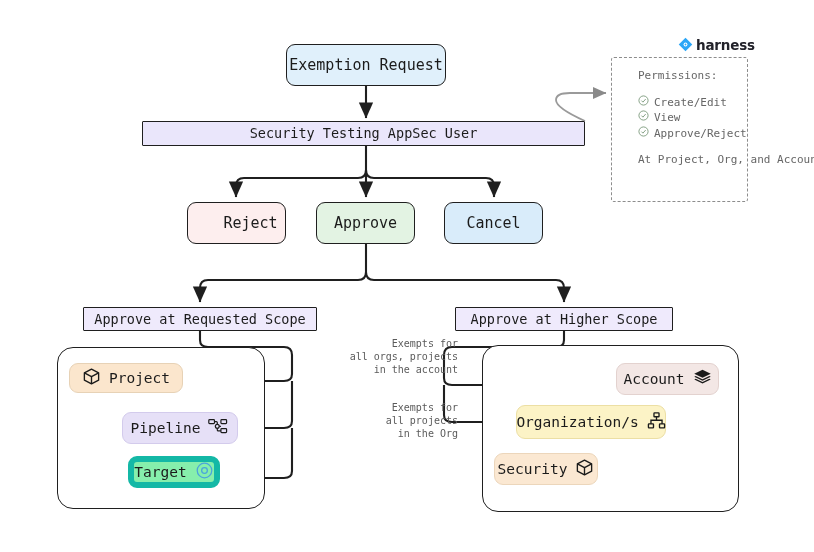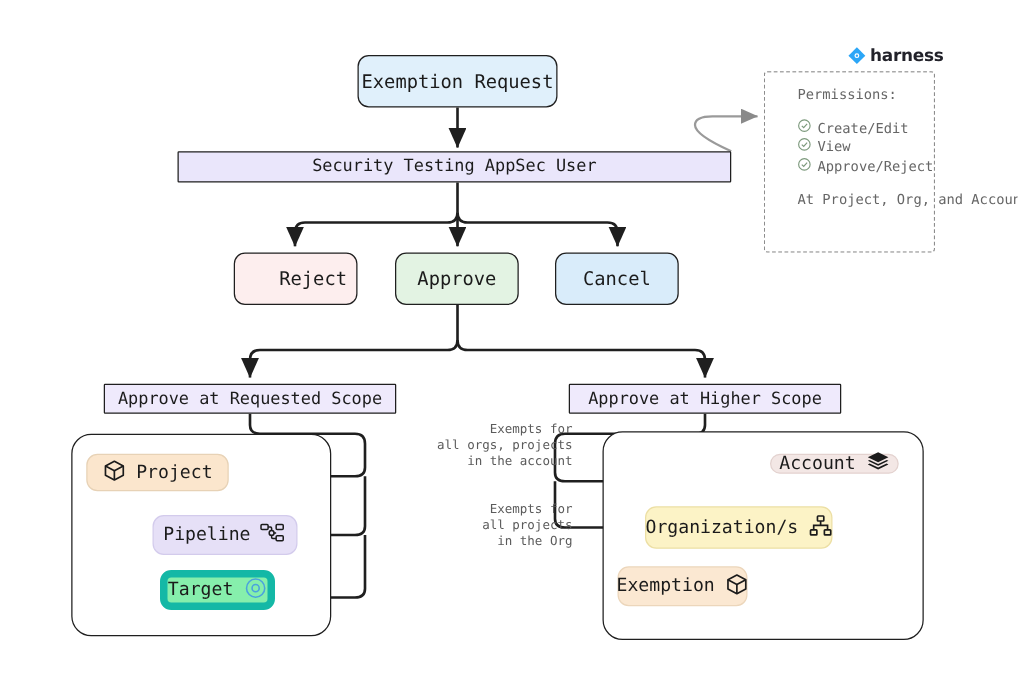--- a/index.html
+++ b/index.html
@@ -32,21 +32,21 @@
   #grp-right{left:482px;top:345px;width:255px;height:165px;}
 
   .item{position:absolute;box-sizing:border-box;border-radius:9px;display:flex;
         align-items:center;justify-content:center;gap:8px;font-size:14.5px;color:#1b1b1b;}
   .item .txt{white-space:nowrap;}
 
   #n-project{left:69px;top:363px;width:114px;height:30px;background:#fbe6cd;border:1px solid #e7d2b6;}
   #n-pipeline{left:122px;top:412px;width:116px;height:32px;background:#e6e0f7;border:1px solid #d3cbec;}
   #n-target{left:128px;top:456px;width:92px;height:32px;background:#86efac;border:6px solid #14b8a6;}
 
-  #n-account{left:616px;top:363px;width:103px;height:16px;background:#f3e7e5;border:1px solid #e3d2cf;}
+  #n-account{left:616px;top:363px;width:103px;height:32px;background:#f3e7e5;border:1px solid #e3d2cf;}
   #n-org{left:516px;top:405px;width:150px;height:34px;background:#fcf3c6;border:1px solid #ecdfa4;}
   #n-projects{left:494px;top:453px;width:104px;height:32px;background:#fbe8d2;border:1px solid #ecd6bb;}
 
   
   #perm{position:absolute;left:611px;top:57px;width:137px;height:145px;
         border:1.5px dashed #8d8d8d;border-radius:3px;background:#ffffff;
         color:#666;font-size:11px;line-height:15.5px;padding:10px 26px;box-sizing:border-box;}
   #perm .p-title{margin-bottom:11px;}
   #perm .p-row{display:flex;align-items:center;gap:5px;white-space:nowrap;}
   #perm .p-foot{margin-top:11px;white-space:nowrap;}
@@ -197,21 +197,21 @@
         <rect x="8.8" y="2.3" width="6.4" height="5" rx=".7"></rect>
         <rect x="1.8" y="16.3" width="6.4" height="5" rx=".7"></rect>
         <rect x="15.8" y="16.3" width="6.4" height="5" rx=".7"></rect>
         <path d="M12 7.3v4.4"></path>
           <path d="M5 16.3v-4.6h14v4.6"></path>
       </svg>
     </span>
   </div>
 
   <div class="item" id="n-projects">
-    <span class="txt">Exemption</span>
+    <span class="txt">Security</span>
     <span>
       <svg width="19" height="19" viewBox="0 0 24 24" fill="none" stroke="#1b1b1b" stroke-width="1.7" stroke-linejoin="round">
         <path d="M12 2.6 21 7.4v9.2L12 21.4 3 16.6V7.4z"></path>
         <path d="M3 7.4 12 12.1 21 7.4"></path>
           <path d="M12 12.1V21.4"></path>
       </svg>
     </span>
   </div>
 
   <div class="annot" id="an1">Exempts for

